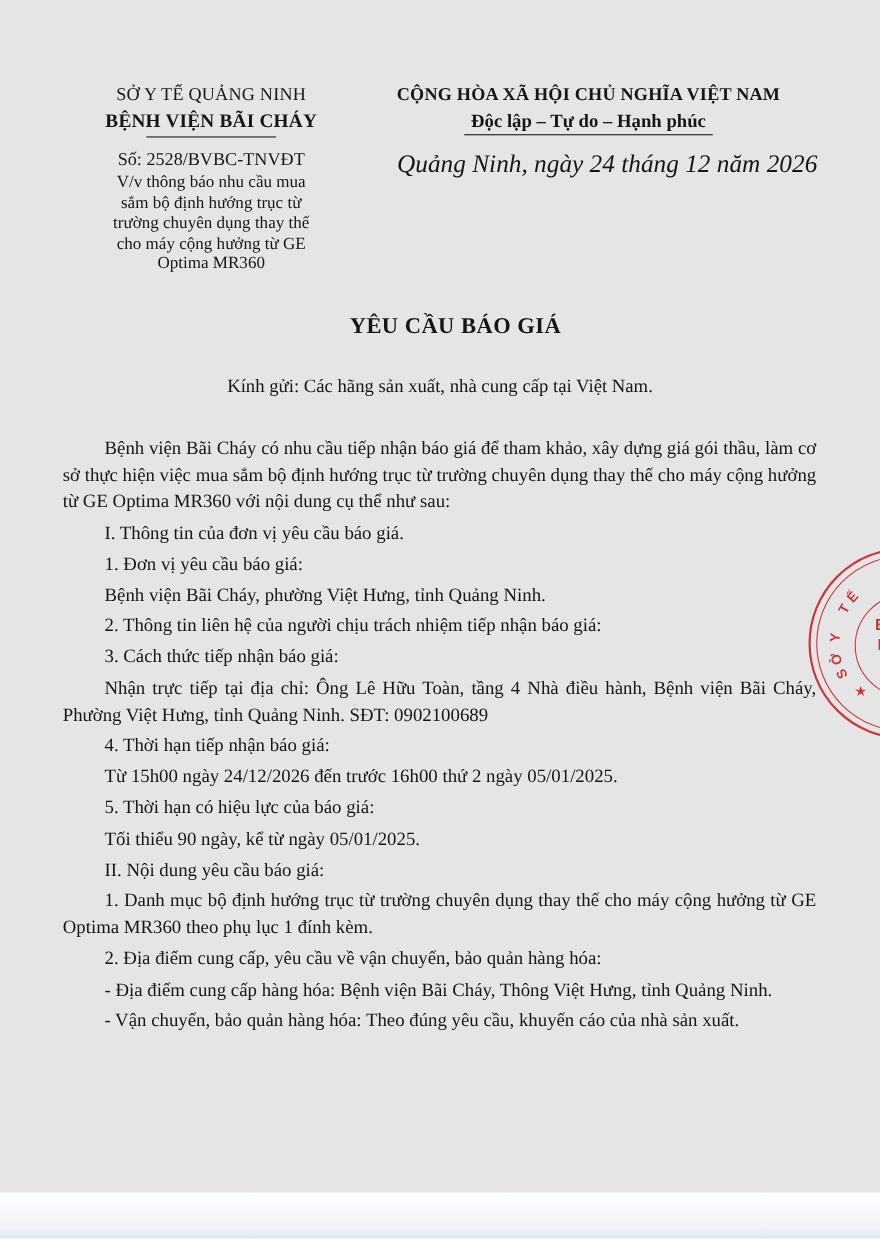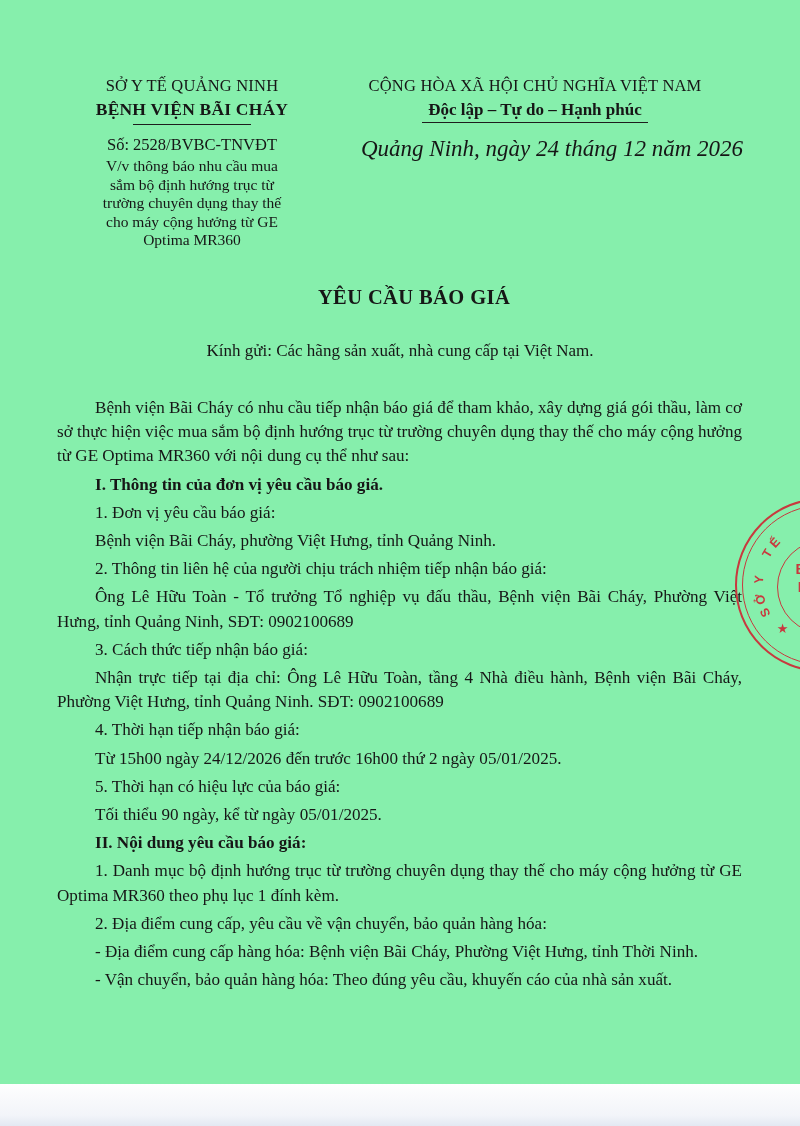--- a/index.html
+++ b/index.html
@@ -1,44 +1,44 @@
 <!DOCTYPE html>
 <html><head>
 <meta charset="utf-8">
 <style>
   * { margin:0; padding:0; box-sizing:border-box; }
   html,body { background:#ffffff; }
   .page {
     position:relative; width:800px; height:1126px;
-    background:#86efac; overflow:hidden;
+    background:#e5e5e5; overflow:hidden;
     font-family:"Liberation Serif", serif; color:#161616;
   }
   
   .hdr { position:absolute; top:76px; left:57px; right:57px; display:flex; }
   .hdr-left { width:270px; text-align:center; }
   .dept { font-size:16.5px; letter-spacing:.2px; }
   .org  { font-size:17.5px; font-weight:bold; margin-top:3px; letter-spacing:.2px; }
   .org-rule { width:118px; border-top:1.8px solid #1d1d1d; margin:4px auto 10px; }
   .doc-no { font-size:16.5px; }
   .subject { font-size:15.5px; line-height:18.5px; width:200px; margin:2px auto 0; }
   .hdr-right { flex:1; text-align:center; }
-  .nation { font-size:16.5px; font-weight:normal; letter-spacing:.2px; }
+  .nation { font-size:16.5px; font-weight:bold; letter-spacing:.2px; }
   .motto  { display:inline-block; font-size:17px; font-weight:bold;
             border-bottom:1.8px solid #1d1d1d; padding:2px 6px 2px; margin-top:2px; }
   .dateline { font-style:italic; font-size:23px; margin-top:13px;text-align:right; }
   
   .doc-title { position:absolute; top:286px; left:0; right:0; text-align:center;
                font-size:20.5px; font-weight:bold; letter-spacing:.4px;margin-left:28px; }
   .salutation { position:absolute; top:341px; left:0; right:0; text-align:center;
                 font-size:17px; }
   
   .body { position:absolute; top:396px; left:57px; right:58px;
           font-size:17.1px; line-height:24.2px; text-align:justify; }
   .body p { text-indent:38px; margin:0 0 4px; }
-  .body p.bold { font-weight:bold; }
+  .body p.bold { font-weight:normal; }
   
   .stamp { position:absolute; left:735px; top:498px; width:174px; height:174px;
            border:2px solid #c8393e; border-radius:50%; color:#c8393e; }
   .stamp-ring2 { position:absolute; inset:5px; border:1.5px solid #c8393e; border-radius:50%; }
   .stamp-inner { position:absolute; left:40px; top:40px; width:94px; height:94px;
                  border:1.5px solid #c8393e; border-radius:50%; }
   .stamp-center { position:absolute; left:40px; top:61px; width:94px; text-align:center;
                   font-weight:bold; font-size:14.5px; line-height:17.5px;
                   font-family:"Liberation Sans", sans-serif; letter-spacing:.4px; }
   .ring-ch { position:absolute; left:50%; top:50%; font-weight:bold; font-size:12.5px;
@@ -70,31 +70,30 @@
 
   <div class="doc-title">YÊU CẦU BÁO GIÁ</div>
   <div class="salutation">Kính gửi: Các hãng sản xuất, nhà cung cấp tại Việt Nam.</div>
 
   <div class="body">
     <p>Bệnh viện Bãi Cháy có nhu cầu tiếp nhận báo giá để tham khảo, xây dựng giá gói thầu, làm cơ sở thực hiện việc mua sắm bộ định hướng trục từ trường chuyên dụng thay thế cho máy cộng hưởng từ GE Optima MR360 với nội dung cụ thể như sau:</p>
     <p class="bold">I. Thông tin của đơn vị yêu cầu báo giá.</p>
     <p>1. Đơn vị yêu cầu báo giá:</p>
     <p>Bệnh viện Bãi Cháy, phường Việt Hưng, tỉnh Quảng Ninh.</p>
     <p>2. Thông tin liên hệ của người chịu trách nhiệm tiếp nhận báo giá:</p>
-    <p>Ông Lê Hữu Toàn - Tổ trưởng Tổ nghiệp vụ đấu thầu, Bệnh viện Bãi Cháy, Phường Việt Hưng, tỉnh Quảng Ninh, SĐT: 0902100689</p>
     <p>3. Cách thức tiếp nhận báo giá:</p>
     <p>Nhận trực tiếp tại địa chỉ: Ông Lê Hữu Toàn, tầng 4 Nhà điều hành, Bệnh viện Bãi Cháy, Phường Việt Hưng, tỉnh Quảng Ninh. SĐT: 0902100689</p>
     <p>4. Thời hạn tiếp nhận báo giá:</p>
     <p>Từ 15h00 ngày 24/12/2026 đến trước 16h00 thứ 2 ngày 05/01/2025.</p>
     <p>5. Thời hạn có hiệu lực của báo giá:</p>
     <p>Tối thiểu 90 ngày, kể từ ngày 05/01/2025.</p>
     <p class="bold">II. Nội dung yêu cầu báo giá:</p>
     <p>1. Danh mục bộ định hướng trục từ trường chuyên dụng thay thế cho máy cộng hưởng từ GE Optima MR360 theo phụ lục 1 đính kèm.</p>
     <p>2. Địa điểm cung cấp, yêu cầu về vận chuyển, bảo quản hàng hóa:</p>
-    <p>- Địa điểm cung cấp hàng hóa: Bệnh viện Bãi Cháy, Phường Việt Hưng, tỉnh Thời Ninh.</p>
+    <p>- Địa điểm cung cấp hàng hóa: Bệnh viện Bãi Cháy, Thông Việt Hưng, tỉnh Quảng Ninh.</p>
     <p>- Vận chuyển, bảo quản hàng hóa: Theo đúng yêu cầu, khuyến cáo của nhà sản xuất.</p>
   </div>
 
   <div class="stamp">
     <div class="stamp-ring2"></div>
     <div class="stamp-inner"></div>
     <div class="stamp-center">
       <div>BỆNH V</div>
       <div>BÃI CH</div>
     </div>

